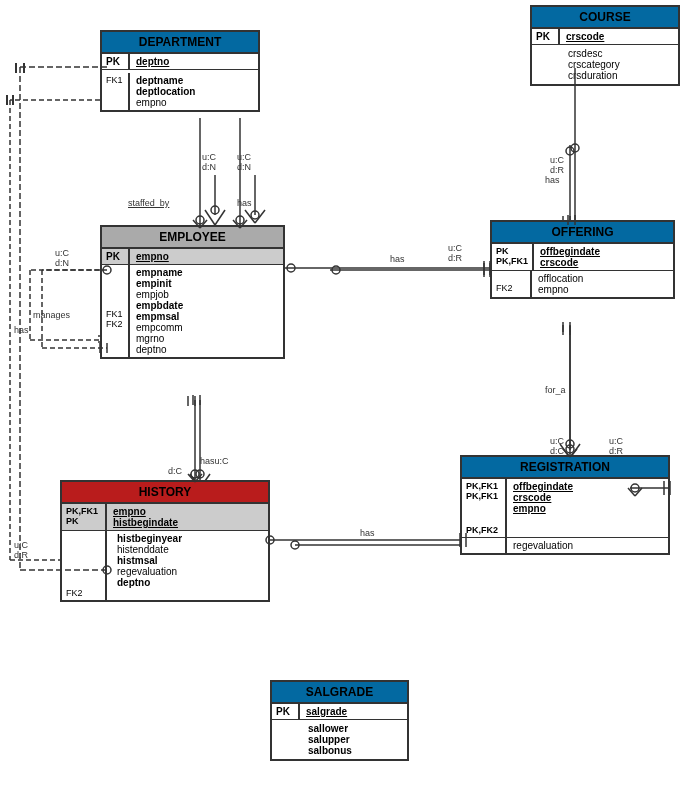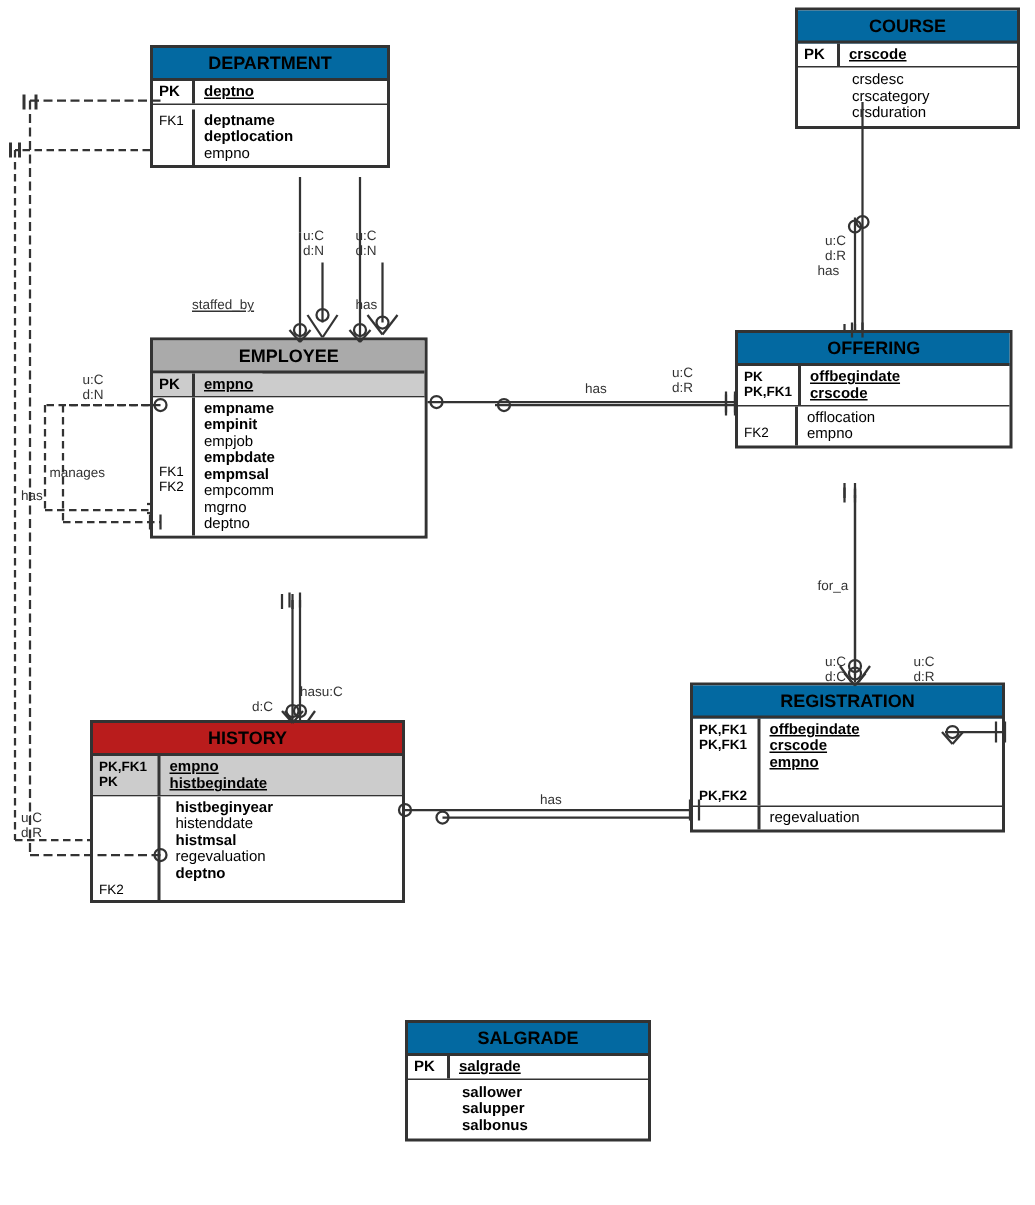--- a/index.html
+++ b/index.html
@@ -264,21 +264,21 @@
       </div>
     </div>
     <div style="display:flex;">
       <div style="border-right:2px solid #333; padding:2px 4px; font-size:9px; min-width:45px;"></div>
       <div style="padding:2px 6px; font-size:10px;">
         <div>regevaluation</div>
       </div>
     </div>
   </div>
 
-  <div class="entity" style="left:270px; top:680px; width:164px;">
+  <div class="entity" style="left:270px; top:680px; width:139px;">
     <div class="entity-header">
       <span>SALGRADE</span>
     </div>
     <div style="display:flex; border-bottom:1px solid #333;">
       <div style="border-right:2px solid #333; padding:2px 4px; font-size:10px; min-width:28px; font-weight:bold;">PK</div>
       <div style="padding:2px 6px; font-size:10px;">
         <span class="attr-underline">salgrade</span>
       </div>
     </div>
     <div style="padding:3px 6px 3px 36px; font-size:10px;">

